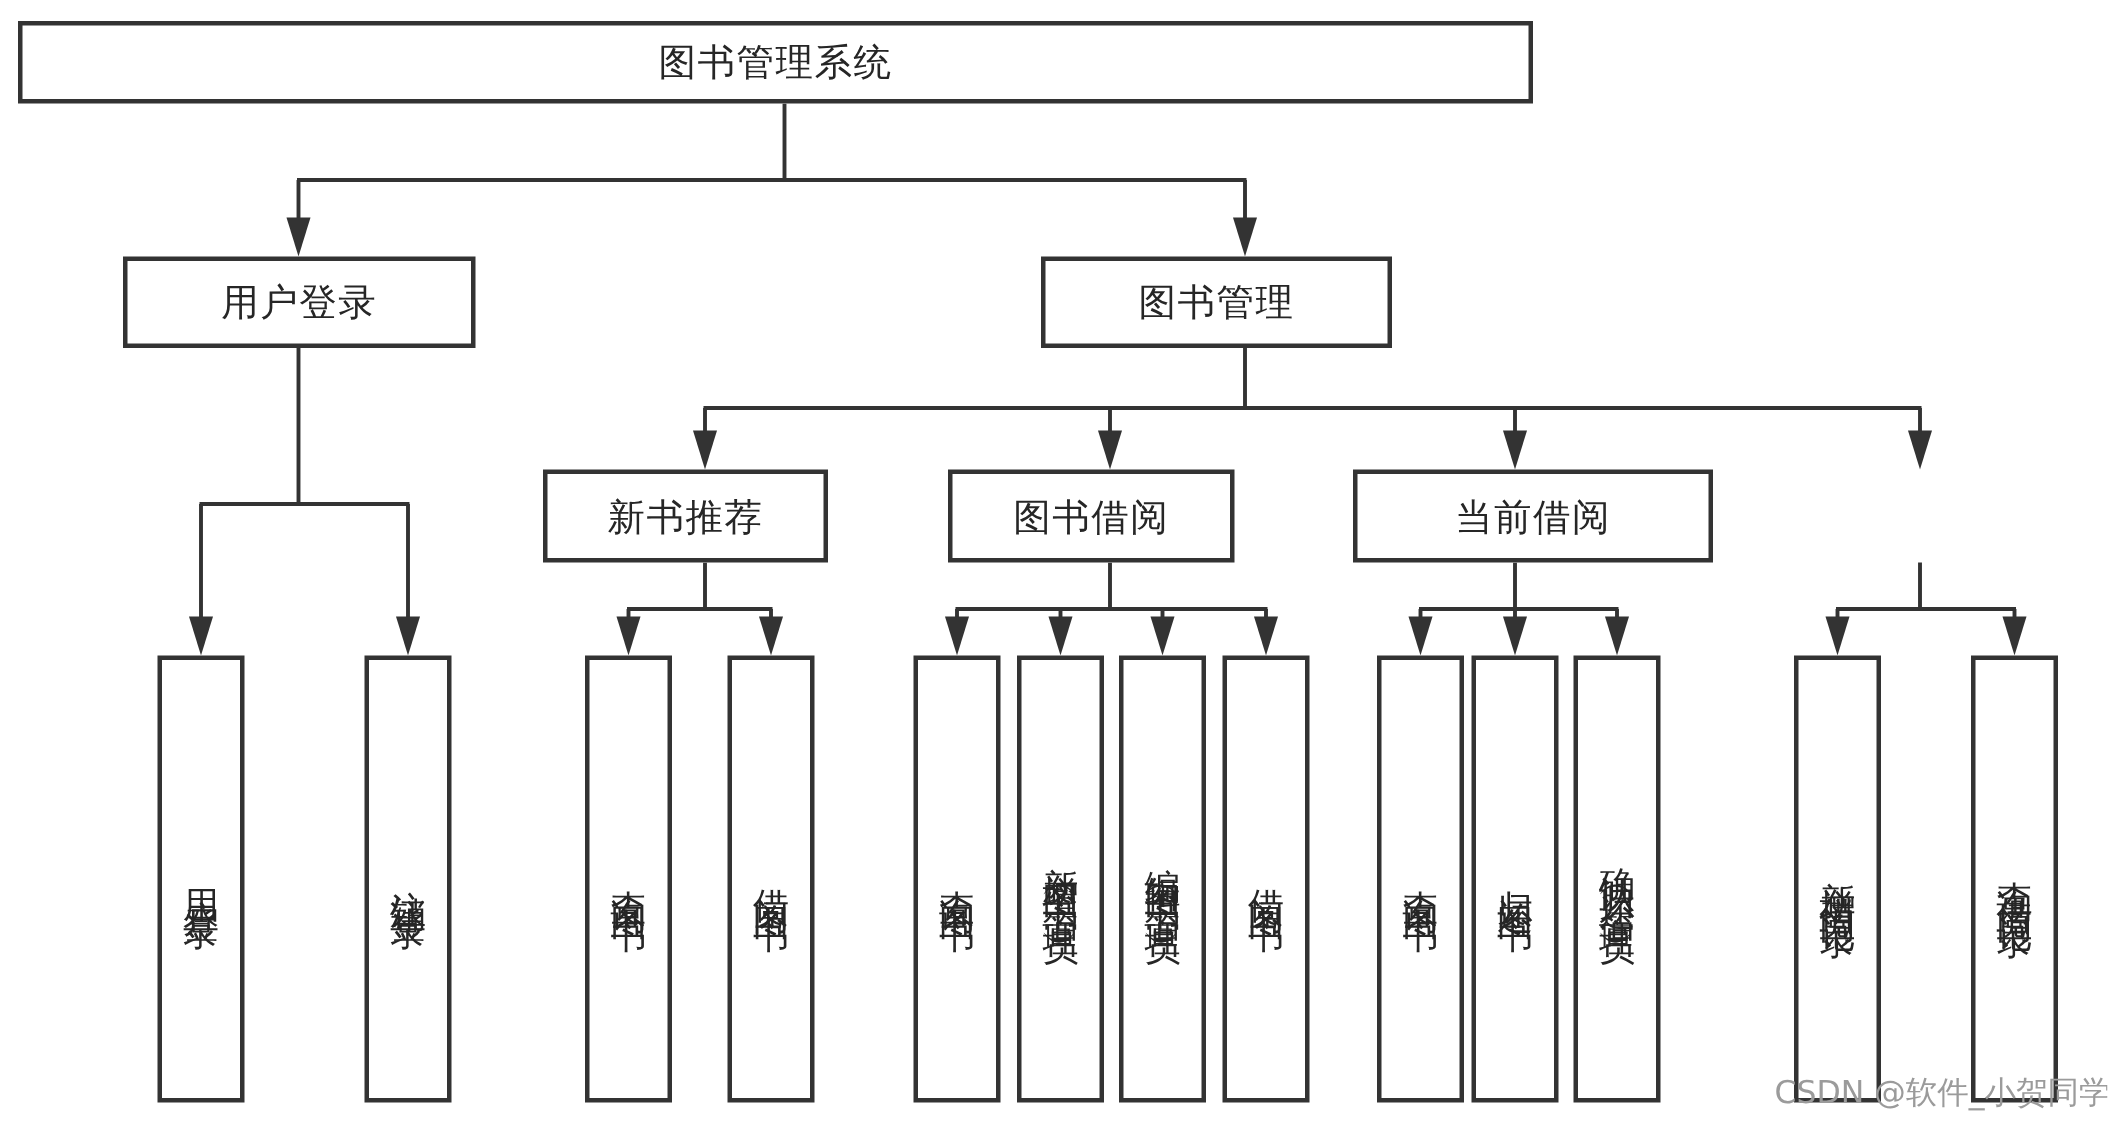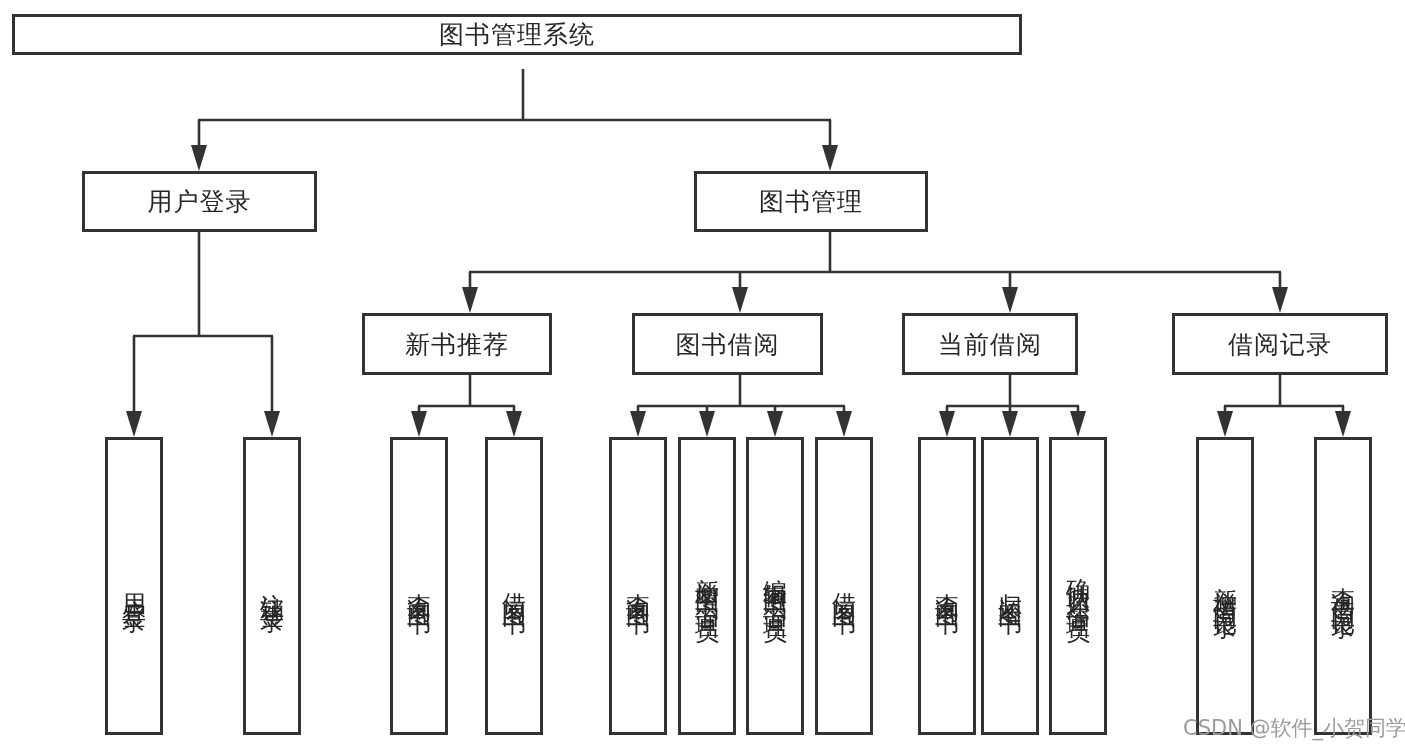--- a/index.html
+++ b/index.html
@@ -121,42 +121,39 @@
     <g>
       <line x1="1280" y1="375" x2="1280" y2="406"></line>
       <line x1="1224" y1="406" x2="1344" y2="406"></line>
       <line x1="1225" y1="406" x2="1225" y2="417"></line>
       <polygon points="1217,411 1233,411 1225,437"></polygon>
       <line x1="1343" y1="406" x2="1343" y2="417"></line>
       <polygon points="1335,411 1351,411 1343,437"></polygon>
     </g>
   </svg>
 
-  <div class="box" style="left:12px;top:14px;width:1010px;height:41px">
+  <div class="box" style="left:12px;top:14px;width:1010px;height:55px">
     <span class="hlabel">图书管理系统</span>
   </div>
 
   <div class="box" style="left:82px;top:171px;width:235px;height:61px">
     <span class="hlabel">用户登录</span>
   </div>
   <div class="box" style="left:694px;top:171px;width:234px;height:61px">
     <span class="hlabel">图书管理</span>
   </div>
 
   <div class="box" style="left:362px;top:313px;width:190px;height:62px">
     <span class="hlabel">新书推荐</span>
   </div>
   <div class="box" style="left:632px;top:313px;width:191px;height:62px">
     <span class="hlabel">图书借阅</span>
   </div>
-  <div class="box" style="left:902px;top:313px;width:176px;height:62px">
+  <div class="box" style="left:902px;top:313px;width:240px;height:62px">
     <span class="hlabel">当前借阅</span>
-  </div>
-  <div class="box" style="left:1172px;top:313px;width:216px;height:62px">
-    <span class="hlabel">借阅记录</span>
   </div>
 
   <div class="box leaf" style="left:105px">
     <span class="vlabel">用户登录</span>
   </div>
   <div class="box leaf" style="left:243px">
     <span class="vlabel">注销登录</span>
   </div>
 
   <div class="box leaf" style="left:390px">

